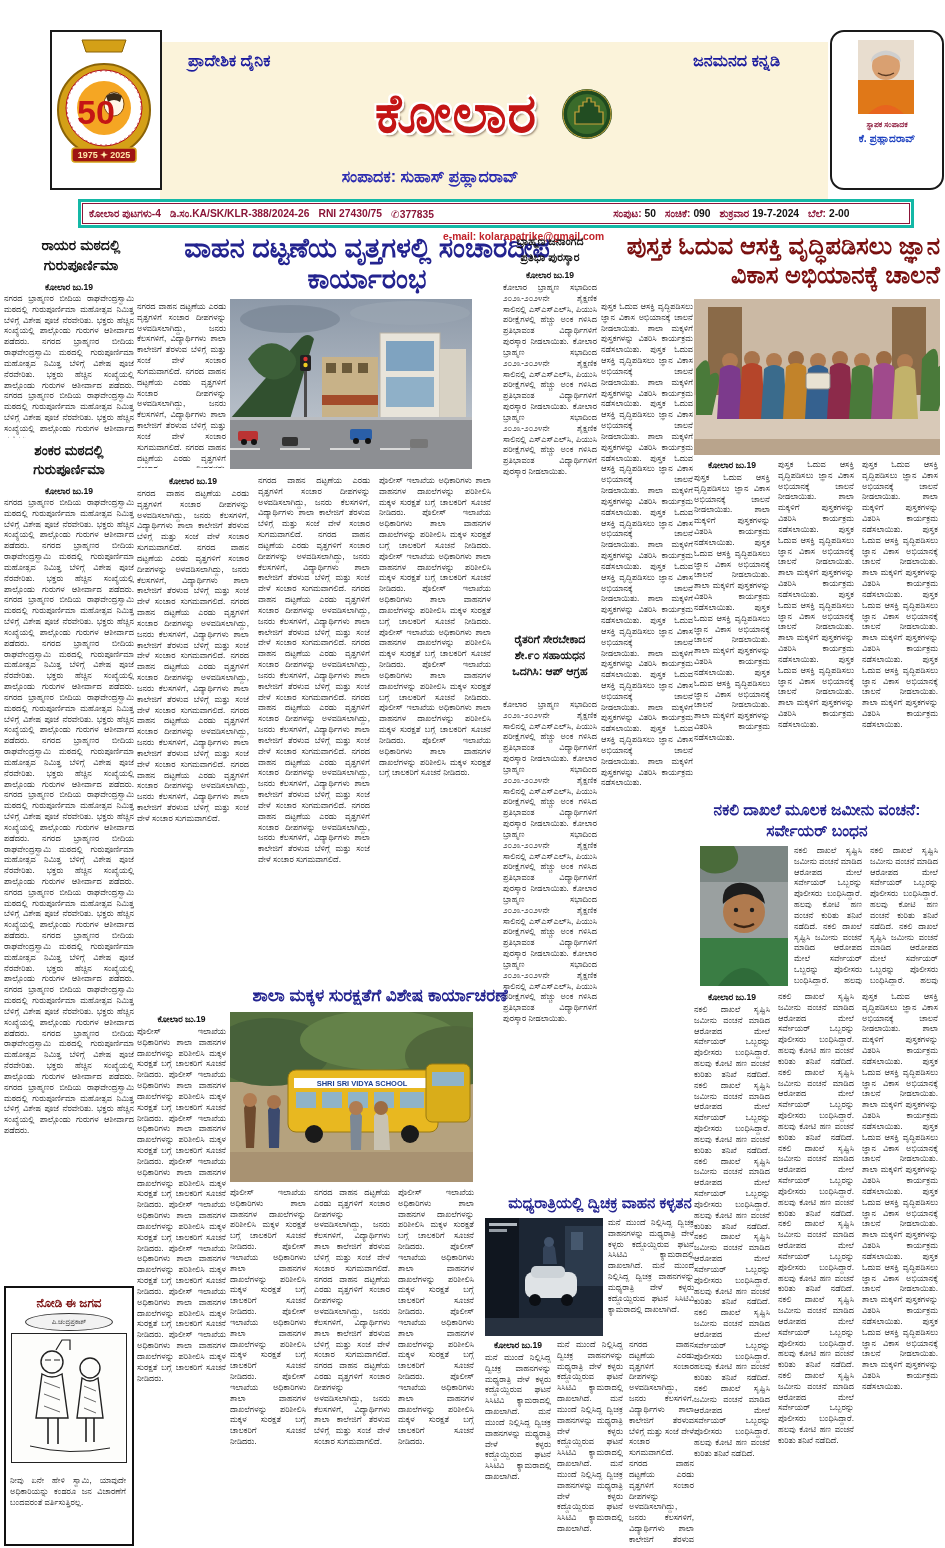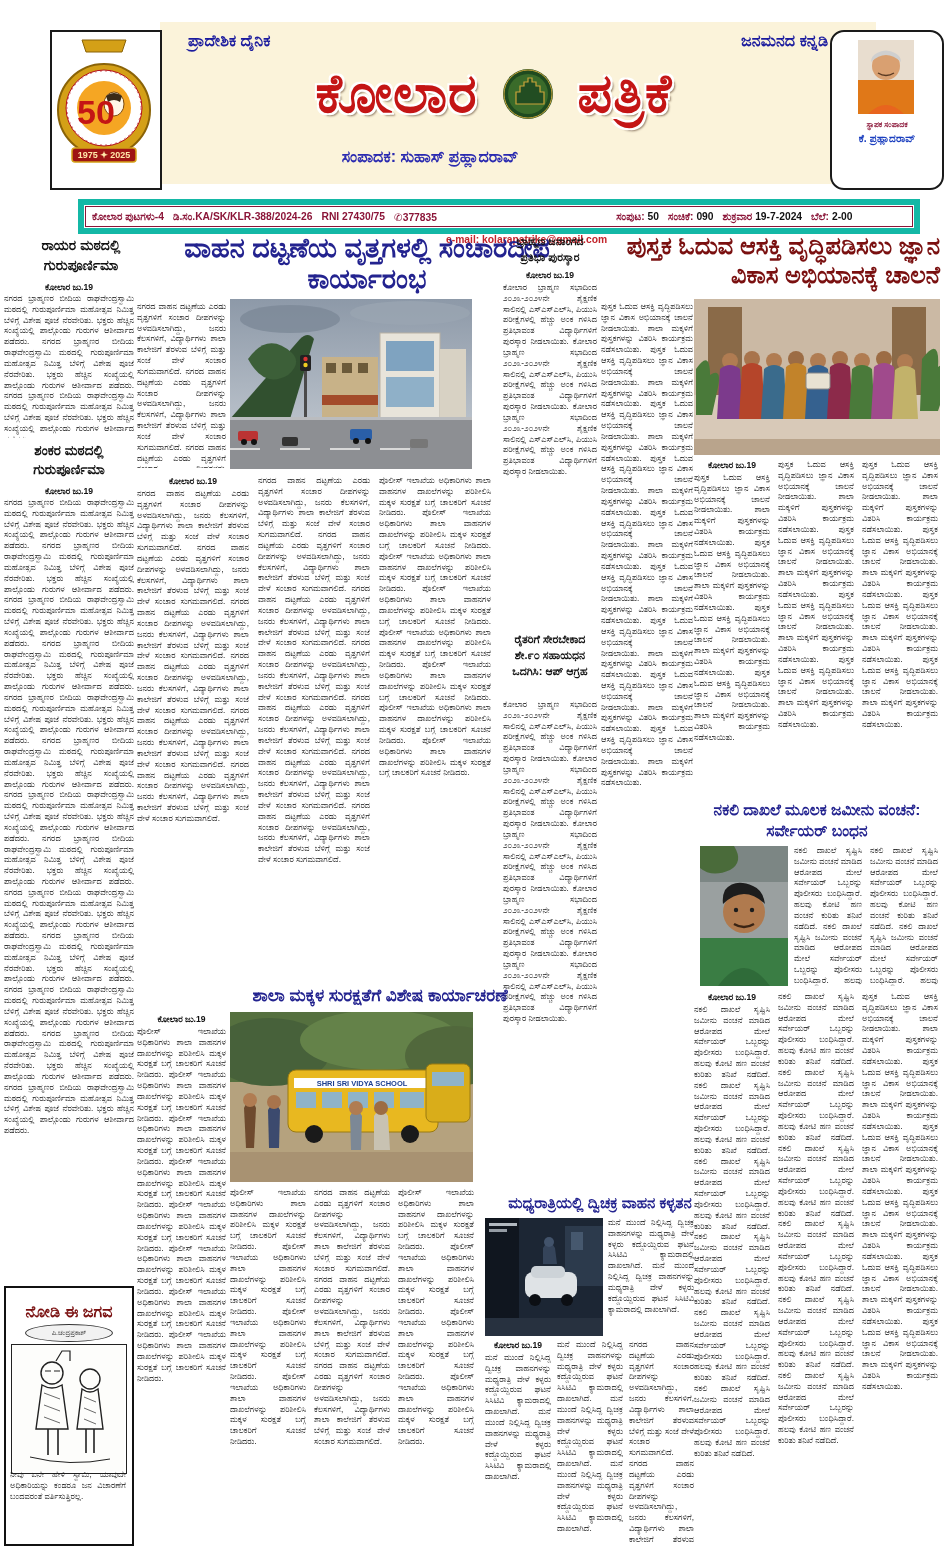--- a/index.html
+++ b/index.html
@@ -10,51 +10,50 @@
        overflow:hidden;word-break:break-word;}
   .dateline{position:absolute;font-size:8.6px;font-weight:bold;text-align:center;color:#111;}
   .hl-navy{color:#23238f;font-weight:bold;text-align:center;}
   .hl-maroon{color:#7a1010;font-weight:bold;text-align:right;}
   .hl-black{color:#101010;font-weight:bold;text-align:center;}
   .band{background:#fbf3da;}
   .frame-box{border:2px solid #1a1a1a;background:#fff;}
   .masthead-title{font-weight:bold;font-size:54px;color:#c41515;letter-spacing:1px;
      text-shadow:-2px -2px 0 #fff,2px -2px 0 #fff,-2px 2px 0 #fff,2px 2px 0 #fff,3px 3px 2px rgba(60,30,10,.5);}
   .tagline{font-size:16px;font-weight:bold;color:#1b1b9e;}
-  .infobar-outer{border:6px solid #14b8a6;padding:1px;background:#fff;}
+  .infobar-outer{border:3px solid #14b8a6;padding:1px;background:#fff;}
   .infobar-inner{border:1px solid #8b1538;height:19px;display:flex;align-items:center;
      gap:9px;padding:0 6px;white-space:nowrap;font-size:10.3px;font-weight:bold;}
   .ib-maroon{color:#8b1538;}
   .ib-red{color:#c2232a;margin-top:46px;}
   .ib-black{color:#111;}
   .photo{position:absolute;overflow:hidden;}
   .cartoon-box{position:absolute;border:2px solid #111;background:#fff;}
   .oval{border:1.2px solid #333;border-radius:50%;font-size:6.8px;display:flex;
         align-items:center;justify-content:center;background:#f2f2f2;color:#222;}
   svg{display:block;}
 </style>
 </head>
 <body>
 
 <div id="page">
 
-  <div class="abs band" style="left:160px;top:22px;width:668px;height:162px;padding-left:48px;">
+  <div class="abs band" style="left:160px;top:42px;width:668px;height:162px;">
     <span class="abs tagline" style="left:28px;top:10px;">ಪ್ರಾದೇಶಿಕ ದೈನಿಕ</span>
     <span class="abs tagline" style="right:48px;top:10px;">ಜನಮನದ ಕನ್ನಡಿ</span>
     <div class="abs" style="left:0;top:40px;width:668px;display:flex;justify-content:center;align-items:center;gap:24px;">
       <span class="masthead-title">ಕೋಲಾರ</span>
       <span>
         <svg width="52" height="52" viewBox="0 0 52 52">
           <circle cx="26" cy="26" r="25" fill="#1f4a1f"></circle>
           <circle cx="26" cy="26" r="20" fill="#3a6b2a"></circle>
           <path d="M14 36 v-12 h4 v-6 h4 v-4 h4 l0 -4 4 0 0 4 h4 v4 h4 v6 h4 v12 z" fill="#224d22" stroke="#caa43a" stroke-width="1.2"></path>
           <circle cx="26" cy="26" r="24" fill="none" stroke="#caa43a" stroke-width="1"></circle>
         </svg>
       </span>
-      <span class="masthead-title">ಪತ್ರಿಕೆ</span>
     </div>
     <div class="abs" style="left:0;top:126px;width:540px;text-align:center;font-size:16px;font-weight:bold;color:#2a2ab0;">ಸಂಪಾದಕ: ಸುಹಾಸ್ ಪ್ರಹ್ಲಾದರಾವ್</div>
   </div>
 
   <div class="abs frame-box" style="left:50px;top:30px;width:108px;height:156px;">
     <svg width="104" height="152" viewBox="0 0 104 152">
       <polygon points="30,8 74,8 70,20 34,20" fill="#d4a017" stroke="#8a6307" stroke-width="1"></polygon>
       <circle cx="52" cy="78" r="46" fill="#d4a017" stroke="#8a6307" stroke-width="2"></circle>
       <circle cx="52" cy="76" r="38" fill="#ffffff" stroke="#b5121b" stroke-width="1"></circle>
       <circle cx="52" cy="76" r="37" fill="none" stroke="#b5121b" stroke-width="0.6" stroke-dasharray="2 3"></circle>
@@ -97,39 +96,39 @@
   </div>
 
   <div class="abs hl-black" style="left:16px;top:236px;width:130px;font-size:14px;line-height:1.4;">ರಾಯರ ಮಠದಲ್ಲಿ ಗುರುಪೂರ್ಣಿಮಾ</div>
   <div class="dateline" style="left:4px;top:282px;width:130px;">ಕೋಲಾರ ಜು.19</div>
   <div class="col" style="left:4px;top:294px;width:130px;height:144px;">ನಗರದ ಬ್ರಾಹ್ಮಣರ ಬೀದಿಯ ರಾಘವೇಂದ್ರಸ್ವಾಮಿ ಮಠದಲ್ಲಿ ಗುರುಪೂರ್ಣಿಮಾ ಮಹೋತ್ಸವ ನಿಮಿತ್ತ ಬೆಳಿಗ್ಗೆ ವಿಶೇಷ ಪೂಜೆ ನೆರವೇರಿತು. ಭಕ್ತರು ಹೆಚ್ಚಿನ ಸಂಖ್ಯೆಯಲ್ಲಿ ಪಾಲ್ಗೊಂಡು ಗುರುಗಳ ಆಶೀರ್ವಾದ ಪಡೆದರು. ನಗರದ ಬ್ರಾಹ್ಮಣರ ಬೀದಿಯ ರಾಘವೇಂದ್ರಸ್ವಾಮಿ ಮಠದಲ್ಲಿ ಗುರುಪೂರ್ಣಿಮಾ ಮಹೋತ್ಸವ ನಿಮಿತ್ತ ಬೆಳಿಗ್ಗೆ ವಿಶೇಷ ಪೂಜೆ ನೆರವೇರಿತು. ಭಕ್ತರು ಹೆಚ್ಚಿನ ಸಂಖ್ಯೆಯಲ್ಲಿ ಪಾಲ್ಗೊಂಡು ಗುರುಗಳ ಆಶೀರ್ವಾದ ಪಡೆದರು. ನಗರದ ಬ್ರಾಹ್ಮಣರ ಬೀದಿಯ ರಾಘವೇಂದ್ರಸ್ವಾಮಿ ಮಠದಲ್ಲಿ ಗುರುಪೂರ್ಣಿಮಾ ಮಹೋತ್ಸವ ನಿಮಿತ್ತ ಬೆಳಿಗ್ಗೆ ವಿಶೇಷ ಪೂಜೆ ನೆರವೇರಿತು. ಭಕ್ತರು ಹೆಚ್ಚಿನ ಸಂಖ್ಯೆಯಲ್ಲಿ ಪಾಲ್ಗೊಂಡು ಗುರುಗಳ ಆಶೀರ್ವಾದ ಪಡೆದರು.</div>
   <div class="abs hl-black" style="left:4px;top:442px;width:130px;font-size:13.5px;line-height:1.4;">ಶಂಕರ ಮಠದಲ್ಲಿ ಗುರುಪೂರ್ಣಿಮಾ</div>
   <div class="dateline" style="left:4px;top:486px;width:130px;">ಕೋಲಾರ ಜು.19</div>
   <div class="col" style="left:4px;top:498px;width:130px;height:784px;">ನಗರದ ಬ್ರಾಹ್ಮಣರ ಬೀದಿಯ ರಾಘವೇಂದ್ರಸ್ವಾಮಿ ಮಠದಲ್ಲಿ ಗುರುಪೂರ್ಣಿಮಾ ಮಹೋತ್ಸವ ನಿಮಿತ್ತ ಬೆಳಿಗ್ಗೆ ವಿಶೇಷ ಪೂಜೆ ನೆರವೇರಿತು. ಭಕ್ತರು ಹೆಚ್ಚಿನ ಸಂಖ್ಯೆಯಲ್ಲಿ ಪಾಲ್ಗೊಂಡು ಗುರುಗಳ ಆಶೀರ್ವಾದ ಪಡೆದರು. ನಗರದ ಬ್ರಾಹ್ಮಣರ ಬೀದಿಯ ರಾಘವೇಂದ್ರಸ್ವಾಮಿ ಮಠದಲ್ಲಿ ಗುರುಪೂರ್ಣಿಮಾ ಮಹೋತ್ಸವ ನಿಮಿತ್ತ ಬೆಳಿಗ್ಗೆ ವಿಶೇಷ ಪೂಜೆ ನೆರವೇರಿತು. ಭಕ್ತರು ಹೆಚ್ಚಿನ ಸಂಖ್ಯೆಯಲ್ಲಿ ಪಾಲ್ಗೊಂಡು ಗುರುಗಳ ಆಶೀರ್ವಾದ ಪಡೆದರು. ನಗರದ ಬ್ರಾಹ್ಮಣರ ಬೀದಿಯ ರಾಘವೇಂದ್ರಸ್ವಾಮಿ ಮಠದಲ್ಲಿ ಗುರುಪೂರ್ಣಿಮಾ ಮಹೋತ್ಸವ ನಿಮಿತ್ತ ಬೆಳಿಗ್ಗೆ ವಿಶೇಷ ಪೂಜೆ ನೆರವೇರಿತು. ಭಕ್ತರು ಹೆಚ್ಚಿನ ಸಂಖ್ಯೆಯಲ್ಲಿ ಪಾಲ್ಗೊಂಡು ಗುರುಗಳ ಆಶೀರ್ವಾದ ಪಡೆದರು. ನಗರದ ಬ್ರಾಹ್ಮಣರ ಬೀದಿಯ ರಾಘವೇಂದ್ರಸ್ವಾಮಿ ಮಠದಲ್ಲಿ ಗುರುಪೂರ್ಣಿಮಾ ಮಹೋತ್ಸವ ನಿಮಿತ್ತ ಬೆಳಿಗ್ಗೆ ವಿಶೇಷ ಪೂಜೆ ನೆರವೇರಿತು. ಭಕ್ತರು ಹೆಚ್ಚಿನ ಸಂಖ್ಯೆಯಲ್ಲಿ ಪಾಲ್ಗೊಂಡು ಗುರುಗಳ ಆಶೀರ್ವಾದ ಪಡೆದರು. ನಗರದ ಬ್ರಾಹ್ಮಣರ ಬೀದಿಯ ರಾಘವೇಂದ್ರಸ್ವಾಮಿ ಮಠದಲ್ಲಿ ಗುರುಪೂರ್ಣಿಮಾ ಮಹೋತ್ಸವ ನಿಮಿತ್ತ ಬೆಳಿಗ್ಗೆ ವಿಶೇಷ ಪೂಜೆ ನೆರವೇರಿತು. ಭಕ್ತರು ಹೆಚ್ಚಿನ ಸಂಖ್ಯೆಯಲ್ಲಿ ಪಾಲ್ಗೊಂಡು ಗುರುಗಳ ಆಶೀರ್ವಾದ ಪಡೆದರು. ನಗರದ ಬ್ರಾಹ್ಮಣರ ಬೀದಿಯ ರಾಘವೇಂದ್ರಸ್ವಾಮಿ ಮಠದಲ್ಲಿ ಗುರುಪೂರ್ಣಿಮಾ ಮಹೋತ್ಸವ ನಿಮಿತ್ತ ಬೆಳಿಗ್ಗೆ ವಿಶೇಷ ಪೂಜೆ ನೆರವೇರಿತು. ಭಕ್ತರು ಹೆಚ್ಚಿನ ಸಂಖ್ಯೆಯಲ್ಲಿ ಪಾಲ್ಗೊಂಡು ಗುರುಗಳ ಆಶೀರ್ವಾದ ಪಡೆದರು. ನಗರದ ಬ್ರಾಹ್ಮಣರ ಬೀದಿಯ ರಾಘವೇಂದ್ರಸ್ವಾಮಿ ಮಠದಲ್ಲಿ ಗುರುಪೂರ್ಣಿಮಾ ಮಹೋತ್ಸವ ನಿಮಿತ್ತ ಬೆಳಿಗ್ಗೆ ವಿಶೇಷ ಪೂಜೆ ನೆರವೇರಿತು. ಭಕ್ತರು ಹೆಚ್ಚಿನ ಸಂಖ್ಯೆಯಲ್ಲಿ ಪಾಲ್ಗೊಂಡು ಗುರುಗಳ ಆಶೀರ್ವಾದ ಪಡೆದರು. ನಗರದ ಬ್ರಾಹ್ಮಣರ ಬೀದಿಯ ರಾಘವೇಂದ್ರಸ್ವಾಮಿ ಮಠದಲ್ಲಿ ಗುರುಪೂರ್ಣಿಮಾ ಮಹೋತ್ಸವ ನಿಮಿತ್ತ ಬೆಳಿಗ್ಗೆ ವಿಶೇಷ ಪೂಜೆ ನೆರವೇರಿತು. ಭಕ್ತರು ಹೆಚ್ಚಿನ ಸಂಖ್ಯೆಯಲ್ಲಿ ಪಾಲ್ಗೊಂಡು ಗುರುಗಳ ಆಶೀರ್ವಾದ ಪಡೆದರು. ನಗರದ ಬ್ರಾಹ್ಮಣರ ಬೀದಿಯ ರಾಘವೇಂದ್ರಸ್ವಾಮಿ ಮಠದಲ್ಲಿ ಗುರುಪೂರ್ಣಿಮಾ ಮಹೋತ್ಸವ ನಿಮಿತ್ತ ಬೆಳಿಗ್ಗೆ ವಿಶೇಷ ಪೂಜೆ ನೆರವೇರಿತು. ಭಕ್ತರು ಹೆಚ್ಚಿನ ಸಂಖ್ಯೆಯಲ್ಲಿ ಪಾಲ್ಗೊಂಡು ಗುರುಗಳ ಆಶೀರ್ವಾದ ಪಡೆದರು. ನಗರದ ಬ್ರಾಹ್ಮಣರ ಬೀದಿಯ ರಾಘವೇಂದ್ರಸ್ವಾಮಿ ಮಠದಲ್ಲಿ ಗುರುಪೂರ್ಣಿಮಾ ಮಹೋತ್ಸವ ನಿಮಿತ್ತ ಬೆಳಿಗ್ಗೆ ವಿಶೇಷ ಪೂಜೆ ನೆರವೇರಿತು. ಭಕ್ತರು ಹೆಚ್ಚಿನ ಸಂಖ್ಯೆಯಲ್ಲಿ ಪಾಲ್ಗೊಂಡು ಗುರುಗಳ ಆಶೀರ್ವಾದ ಪಡೆದರು. ನಗರದ ಬ್ರಾಹ್ಮಣರ ಬೀದಿಯ ರಾಘವೇಂದ್ರಸ್ವಾಮಿ ಮಠದಲ್ಲಿ ಗುರುಪೂರ್ಣಿಮಾ ಮಹೋತ್ಸವ ನಿಮಿತ್ತ ಬೆಳಿಗ್ಗೆ ವಿಶೇಷ ಪೂಜೆ ನೆರವೇರಿತು. ಭಕ್ತರು ಹೆಚ್ಚಿನ ಸಂಖ್ಯೆಯಲ್ಲಿ ಪಾಲ್ಗೊಂಡು ಗುರುಗಳ ಆಶೀರ್ವಾದ ಪಡೆದರು. ನಗರದ ಬ್ರಾಹ್ಮಣರ ಬೀದಿಯ ರಾಘವೇಂದ್ರಸ್ವಾಮಿ ಮಠದಲ್ಲಿ ಗುರುಪೂರ್ಣಿಮಾ ಮಹೋತ್ಸವ ನಿಮಿತ್ತ ಬೆಳಿಗ್ಗೆ ವಿಶೇಷ ಪೂಜೆ ನೆರವೇರಿತು. ಭಕ್ತರು ಹೆಚ್ಚಿನ ಸಂಖ್ಯೆಯಲ್ಲಿ ಪಾಲ್ಗೊಂಡು ಗುರುಗಳ ಆಶೀರ್ವಾದ ಪಡೆದರು. ನಗರದ ಬ್ರಾಹ್ಮಣರ ಬೀದಿಯ ರಾಘವೇಂದ್ರಸ್ವಾಮಿ ಮಠದಲ್ಲಿ ಗುರುಪೂರ್ಣಿಮಾ ಮಹೋತ್ಸವ ನಿಮಿತ್ತ ಬೆಳಿಗ್ಗೆ ವಿಶೇಷ ಪೂಜೆ ನೆರವೇರಿತು. ಭಕ್ತರು ಹೆಚ್ಚಿನ ಸಂಖ್ಯೆಯಲ್ಲಿ ಪಾಲ್ಗೊಂಡು ಗುರುಗಳ ಆಶೀರ್ವಾದ ಪಡೆದರು.</div>
 
   <div class="cartoon-box" style="left:4px;top:1286px;width:126px;height:256px;">
-    <div style="text-align:center;font-size:16px;font-weight:bold;color:#7a1010;padding-top:15px;">ನೋಡಿ ಈ ಜಗವ</div>
+    <div style="text-align:center;font-size:12px;font-weight:bold;color:#7a1010;padding-top:8px;">ನೋಡಿ ಈ ಜಗವ</div>
     <div class="oval" style="width:86px;height:16px;margin:3px auto 2px;">ಪಿ.ಚಂದ್ರಪ್ರಕಾಶ್</div>
     <div style="width:114px;height:128px;margin:0 auto;border:1px solid #222;">
       <svg width="112" height="126" viewBox="0 0 112 126">
         <rect width="112" height="126" fill="#fdfdfb"></rect>
         <circle cx="40" cy="28" r="11" fill="none" stroke="#222" stroke-width="1.4"></circle>
         <path d="M33 26 h6 m3 0 h6" stroke="#222" stroke-width="1.2"></path>
         <path d="M30 40 q10 6 20 0 l6 44 h-32 z" fill="none" stroke="#222" stroke-width="1.4"></path>
         <path d="M32 48 l16 6 m-16 6 l16 6 m-16 6 l16 6" stroke="#444" stroke-width="0.8"></path>
         <path d="M36 84 v26 m10 -26 v26" stroke="#222" stroke-width="1.6"></path>
         <path d="M44 16 l6 -10 h8 v10" fill="none" stroke="#222" stroke-width="1.2"></path>
         <circle cx="78" cy="34" r="10" fill="none" stroke="#222" stroke-width="1.4"></circle>
         <path d="M70 44 q8 6 16 0 l5 40 h-26 z" fill="none" stroke="#222" stroke-width="1.4"></path>
         <path d="M72 52 l12 5 m-12 6 l12 5 m-12 6 l12 5" stroke="#444" stroke-width="0.8"></path>
         <path d="M74 84 v24 m8 -24 v24" stroke="#222" stroke-width="1.6"></path>
         <path d="M18 112 q40 10 80 2" stroke="#222" stroke-width="1" fill="none"></path>
       </svg>
     </div>
-    <div class="col" style="left:4px;top:182px;width:116px;height:64px;">ನೀವು ಏನೇ ಹೇಳಿ ಸ್ವಾಮಿ, ಯಾವುದೇ ಅಧಿಕಾರಿಯನ್ನು ಕಂಡರೂ ಜನ ವಿಚಾರಣೆಗೆ ಬಂದವರಂತೆ ವರ್ತಿಸುತ್ತಿರಲ್ಲ.</div>
+    <div class="col" style="left:4px;top:188px;width:116px;height:64px;">ನೀವು ಏನೇ ಹೇಳಿ ಸ್ವಾಮಿ, ಯಾವುದೇ ಅಧಿಕಾರಿಯನ್ನು ಕಂಡರೂ ಜನ ವಿಚಾರಣೆಗೆ ಬಂದವರಂತೆ ವರ್ತಿಸುತ್ತಿರಲ್ಲ.</div>
   </div>
 
   <div class="abs hl-navy" style="left:137px;top:233px;width:460px;font-size:27px;line-height:1.15;">ವಾಹನ ದಟ್ಟಣೆಯ ವೃತ್ತಗಳಲ್ಲಿ ಸಂಚಾರದೀಪ ಕಾರ್ಯಾರಂಭ</div>
 
   <div class="photo" style="left:230px;top:299px;width:242px;height:170px;">
     <svg width="242" height="170" viewBox="0 0 242 170">
       <defs>
         <linearGradient id="sky" x1="0" y1="0" x2="0" y2="1">
           <stop offset="0" stop-color="#8d99a8"></stop>
             <stop offset="1" stop-color="#c9cfd6"></stop>

